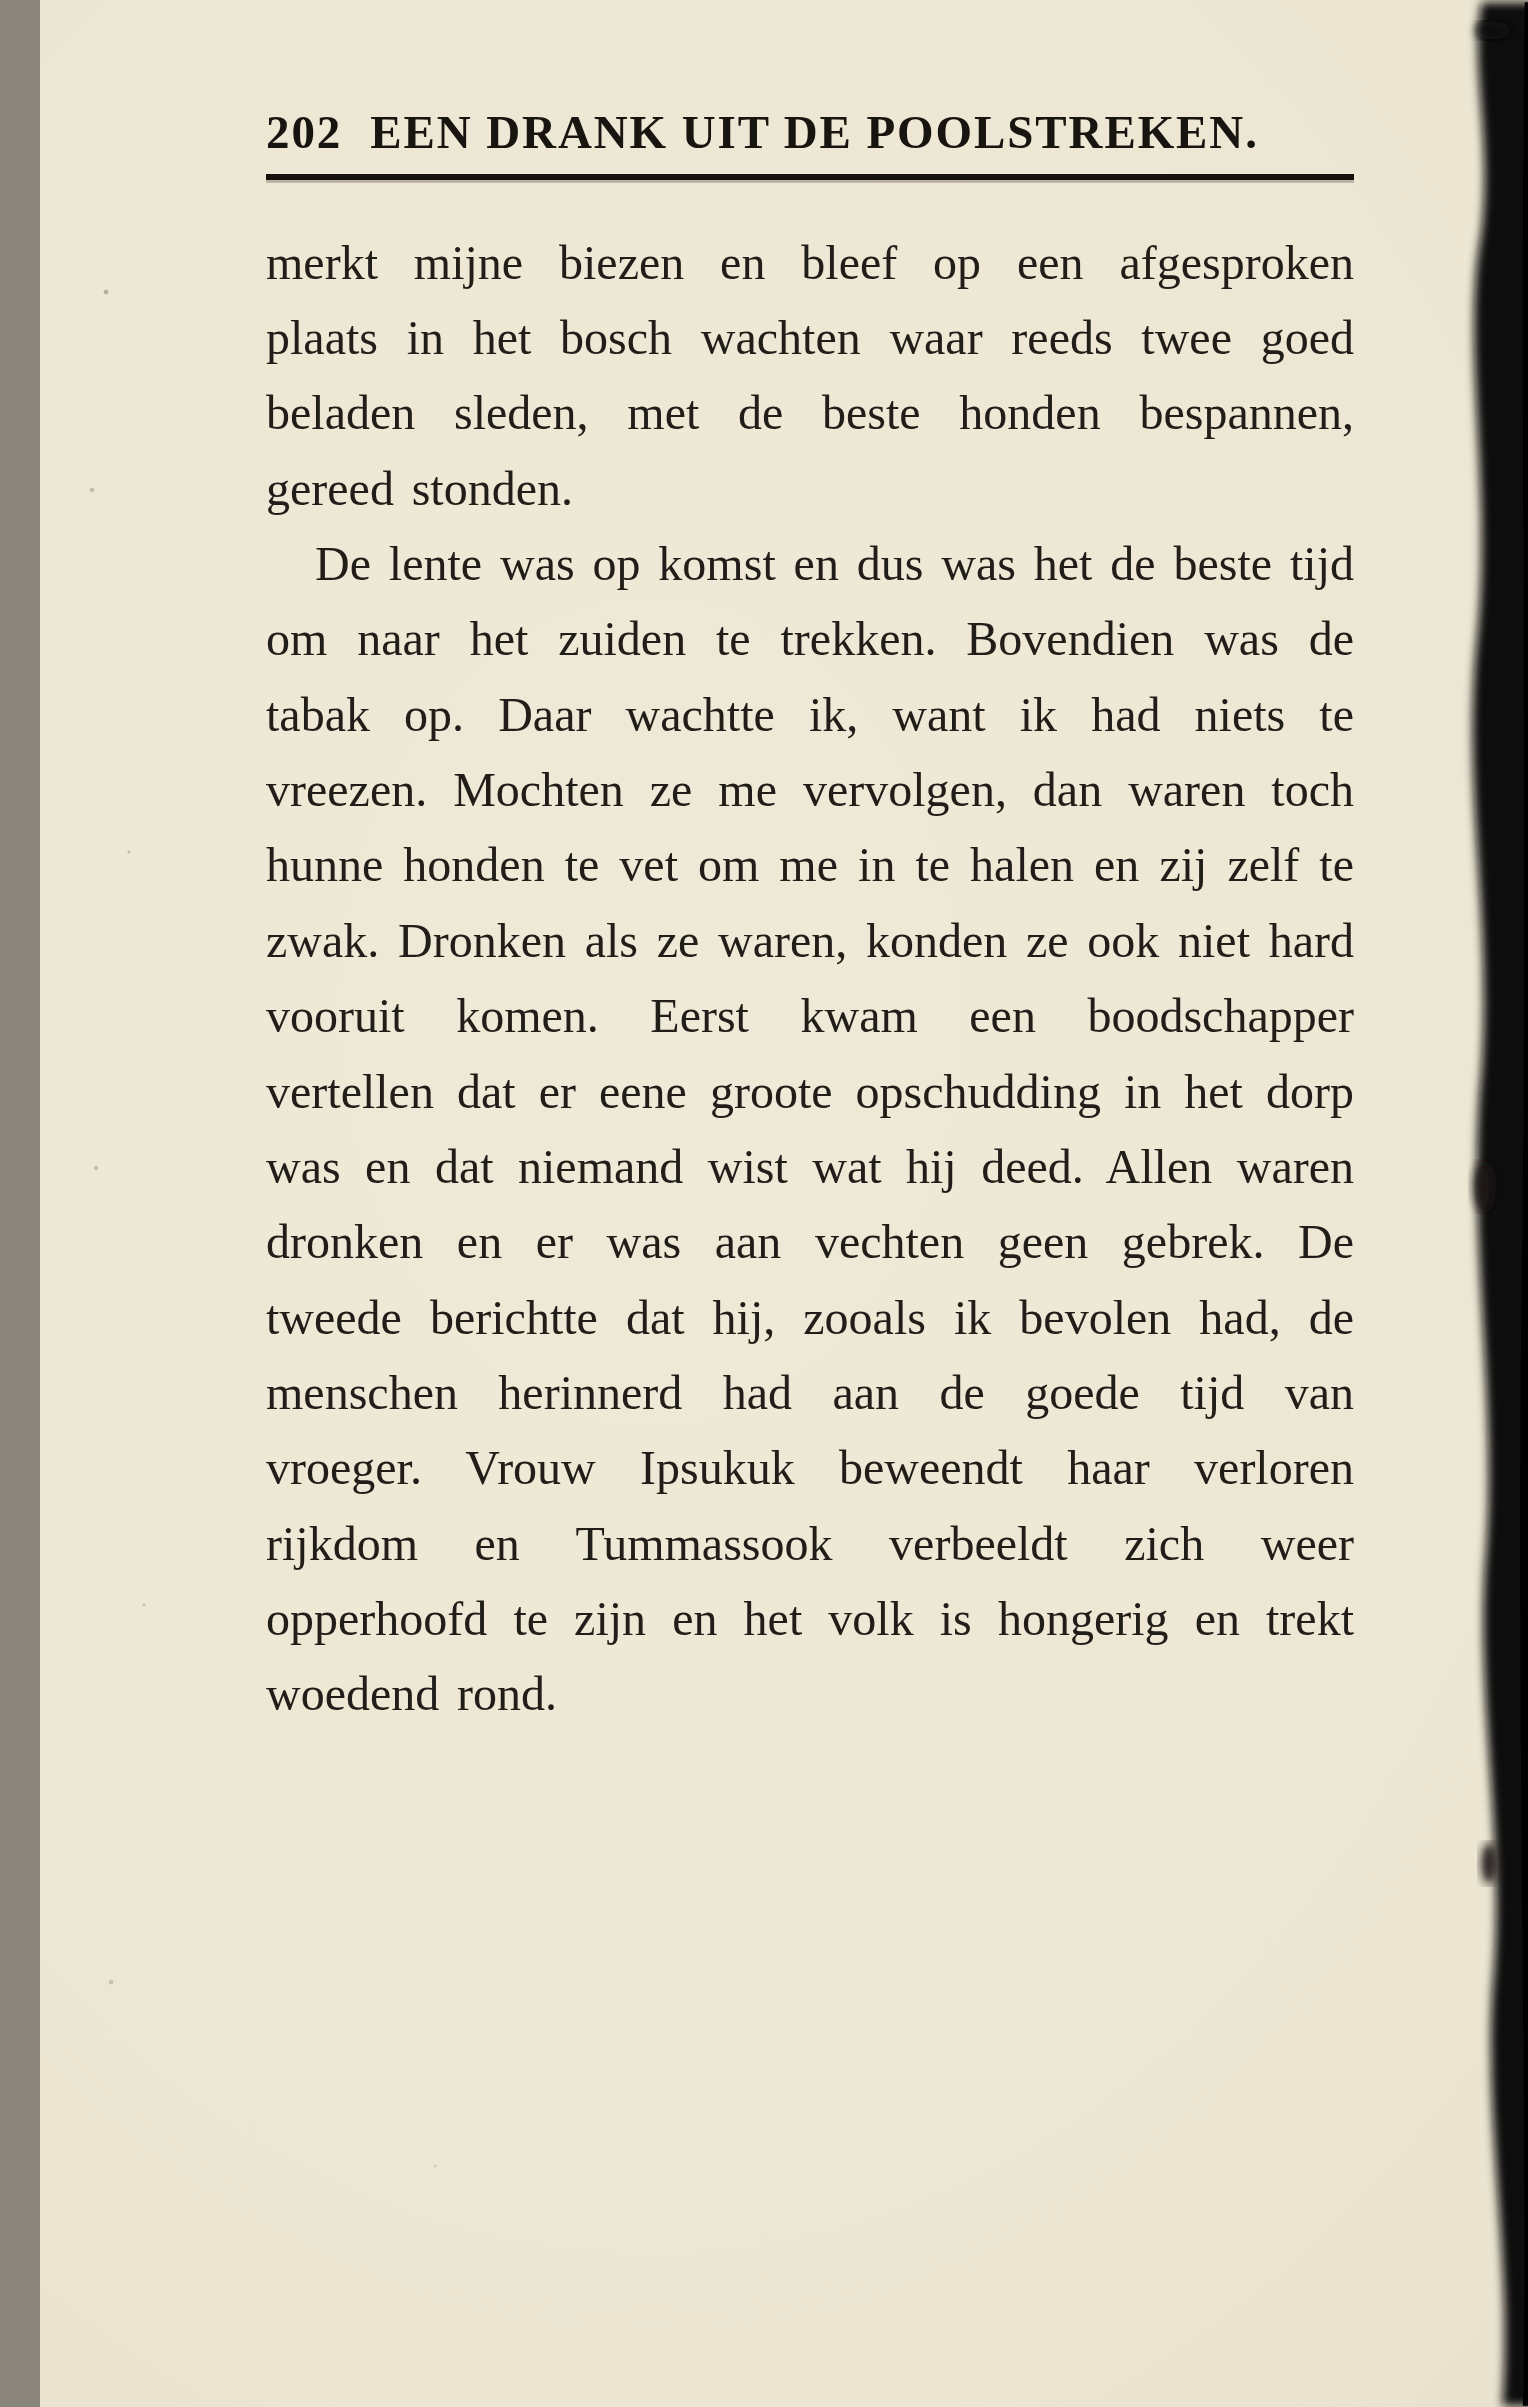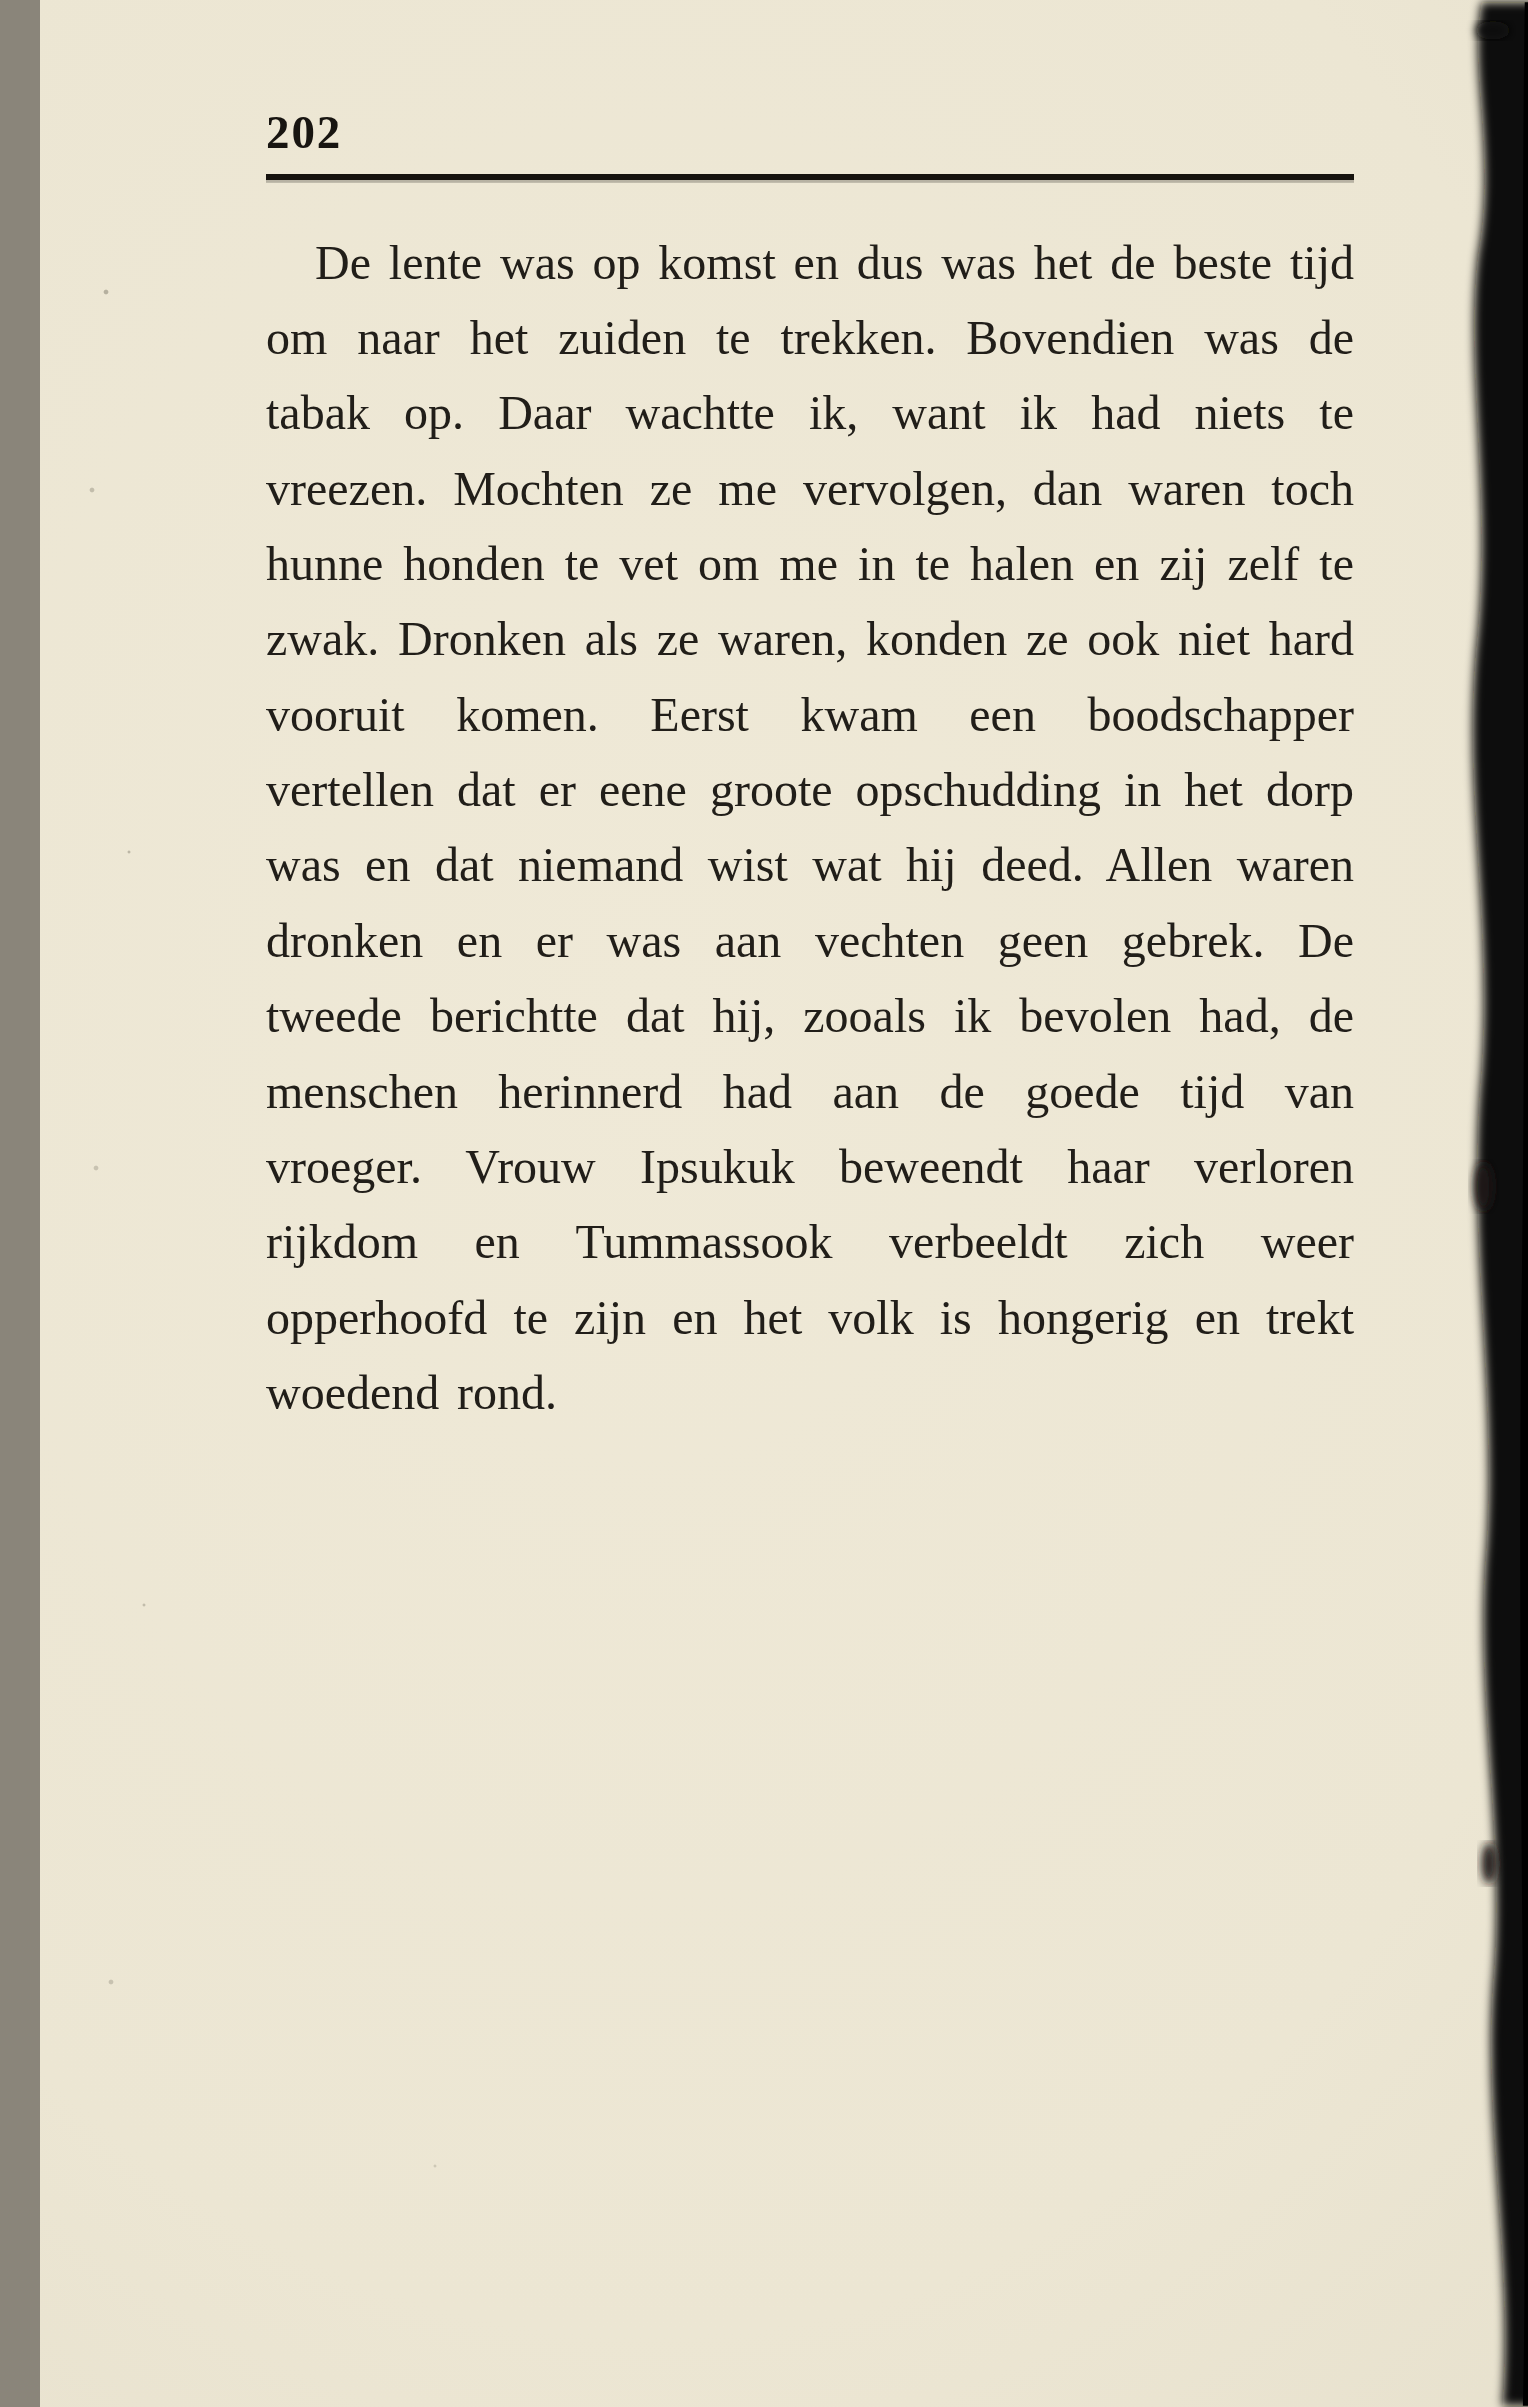--- a/index.html
+++ b/index.html
@@ -71,25 +71,27 @@
 </style>
 </head>
 <body>
 
 <div class="page">
 
   <div class="content">
 
     <div class="header-row">
       <span>202</span>
+      <span>EEN DRANK UIT DE POOLSTREKEN.</span>
     </div>
 
     <div class="header-rule"></div>
 
     <div class="text-block">
+      <p>merkt mijne biezen en bleef op een afgesproken plaats in het bosch wachten waar reeds twee goed beladen sleden, met de beste honden bespannen, gereed stonden.</p>
       <p class="indent">De lente was op komst en dus was het de beste tijd om naar het zuiden te trekken. Bovendien was de tabak op. Daar wachtte ik, want ik had niets te vreezen. Mochten ze me vervolgen, dan waren toch hunne honden te vet om me in te halen en zij zelf te zwak. Dronken als ze waren, konden ze ook niet hard vooruit komen. Eerst kwam een boodschapper vertellen dat er eene groote opschudding in het dorp was en dat niemand wist wat hij deed. Allen waren dronken en er was aan vechten geen gebrek. De tweede berichtte dat hij, zooals ik bevolen had, de menschen herinnerd had aan de goede tijd van vroeger. Vrouw Ipsukuk beweendt haar verloren rijkdom en Tummassook verbeeldt zich weer opperhoofd te zijn en het volk is hongerig en trekt woedend rond.</p>
     </div>
 
   </div>
 
   <svg class="scan-band" width="141" height="2408" viewBox="0 0 150 2557" aria-hidden="true">
     <defs>
       <filter id="feather" x="-30%" y="-5%" width="160%" height="110%">
         <feGaussianBlur stdDeviation="5"></feGaussianBlur>
       </filter>

